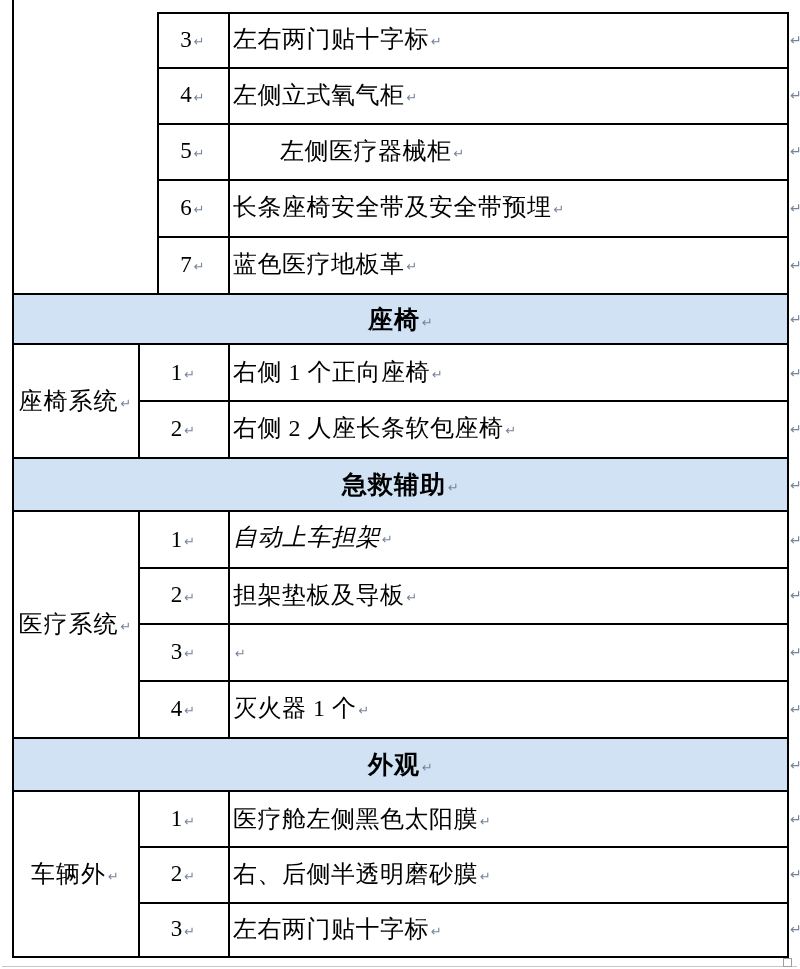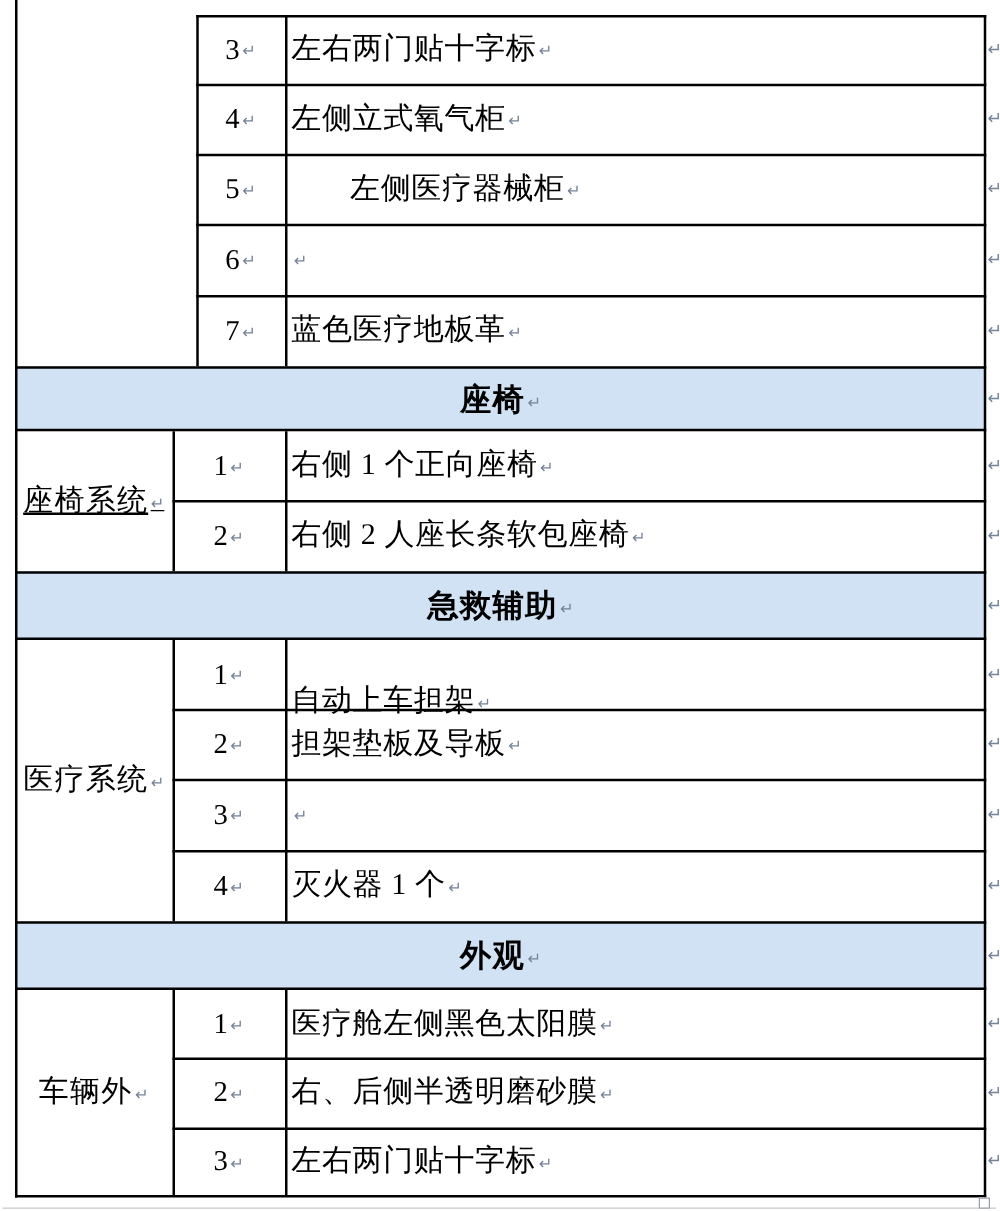--- a/index.html
+++ b/index.html
@@ -83,37 +83,38 @@
   </div>
   <div class="cell desc" style="left:233px;top:123px;width:550px;height:56px;margin-left:47px;">
     <span>左侧医疗器械柜</span>
       <span class="mark">↵</span>
   </div>
   <div class="cell num" style="left:157px;top:179px;width:71px;height:57px;">
     <span>6</span>
       <span class="mark">↵</span>
   </div>
   <div class="cell desc" style="left:233px;top:179px;width:550px;height:57px;">
+    <span>长条座椅安全带及安全带预埋</span>
       <span class="mark">↵</span>
   </div>
   <div class="cell num" style="left:157px;top:236px;width:71px;height:57px;">
     <span>7</span>
       <span class="mark">↵</span>
   </div>
   <div class="cell desc" style="left:233px;top:236px;width:550px;height:56px;">
     <span>蓝色医疗地板革</span>
       <span class="mark">↵</span>
   </div>
 
   <div class="band-label" style="left:12px;top:293px;width:777px;height:52px;">
     <span>座椅</span>
       <span class="mark">↵</span>
   </div>
 
-  <div class="cell hdr" style="left:14px;top:345px;width:122px;height:112px;text-decoration:underline;">
+  <div class="cell hdr" style="left:14px;top:345px;width:122px;height:112px;">
     <span>座椅系统</span>
       <span class="mark">↵</span>
   </div>
   <div class="cell num" style="left:138px;top:345px;width:90px;height:55px;">
     <span>1</span>
       <span class="mark">↵</span>
   </div>
   <div class="cell desc" style="left:233px;top:345px;width:550px;height:55px;">
     <span>右侧 1 个正向座椅</span>
       <span class="mark">↵</span>
@@ -133,21 +134,21 @@
   </div>
 
   <div class="cell hdr" style="left:14px;top:512px;width:122px;height:225px;">
     <span>医疗系统</span>
       <span class="mark">↵</span>
   </div>
   <div class="cell num" style="left:138px;top:512px;width:90px;height:55px;">
     <span>1</span>
       <span class="mark">↵</span>
   </div>
-  <div class="cell desc" style="left:233px;top:528px;width:550px;height:66px;">
+  <div class="cell desc" style="left:233px;top:504px;width:550px;height:66px;font-style:italic;">
     <span>自动上车担架</span>
       <span class="mark">↵</span>
   </div>
   <div class="cell num" style="left:138px;top:567px;width:90px;height:56px;">
     <span>2</span>
       <span class="mark">↵</span>
   </div>
   <div class="cell desc" style="left:233px;top:567px;width:550px;height:56px;">
     <span>担架垫板及导板</span>
       <span class="mark">↵</span>

